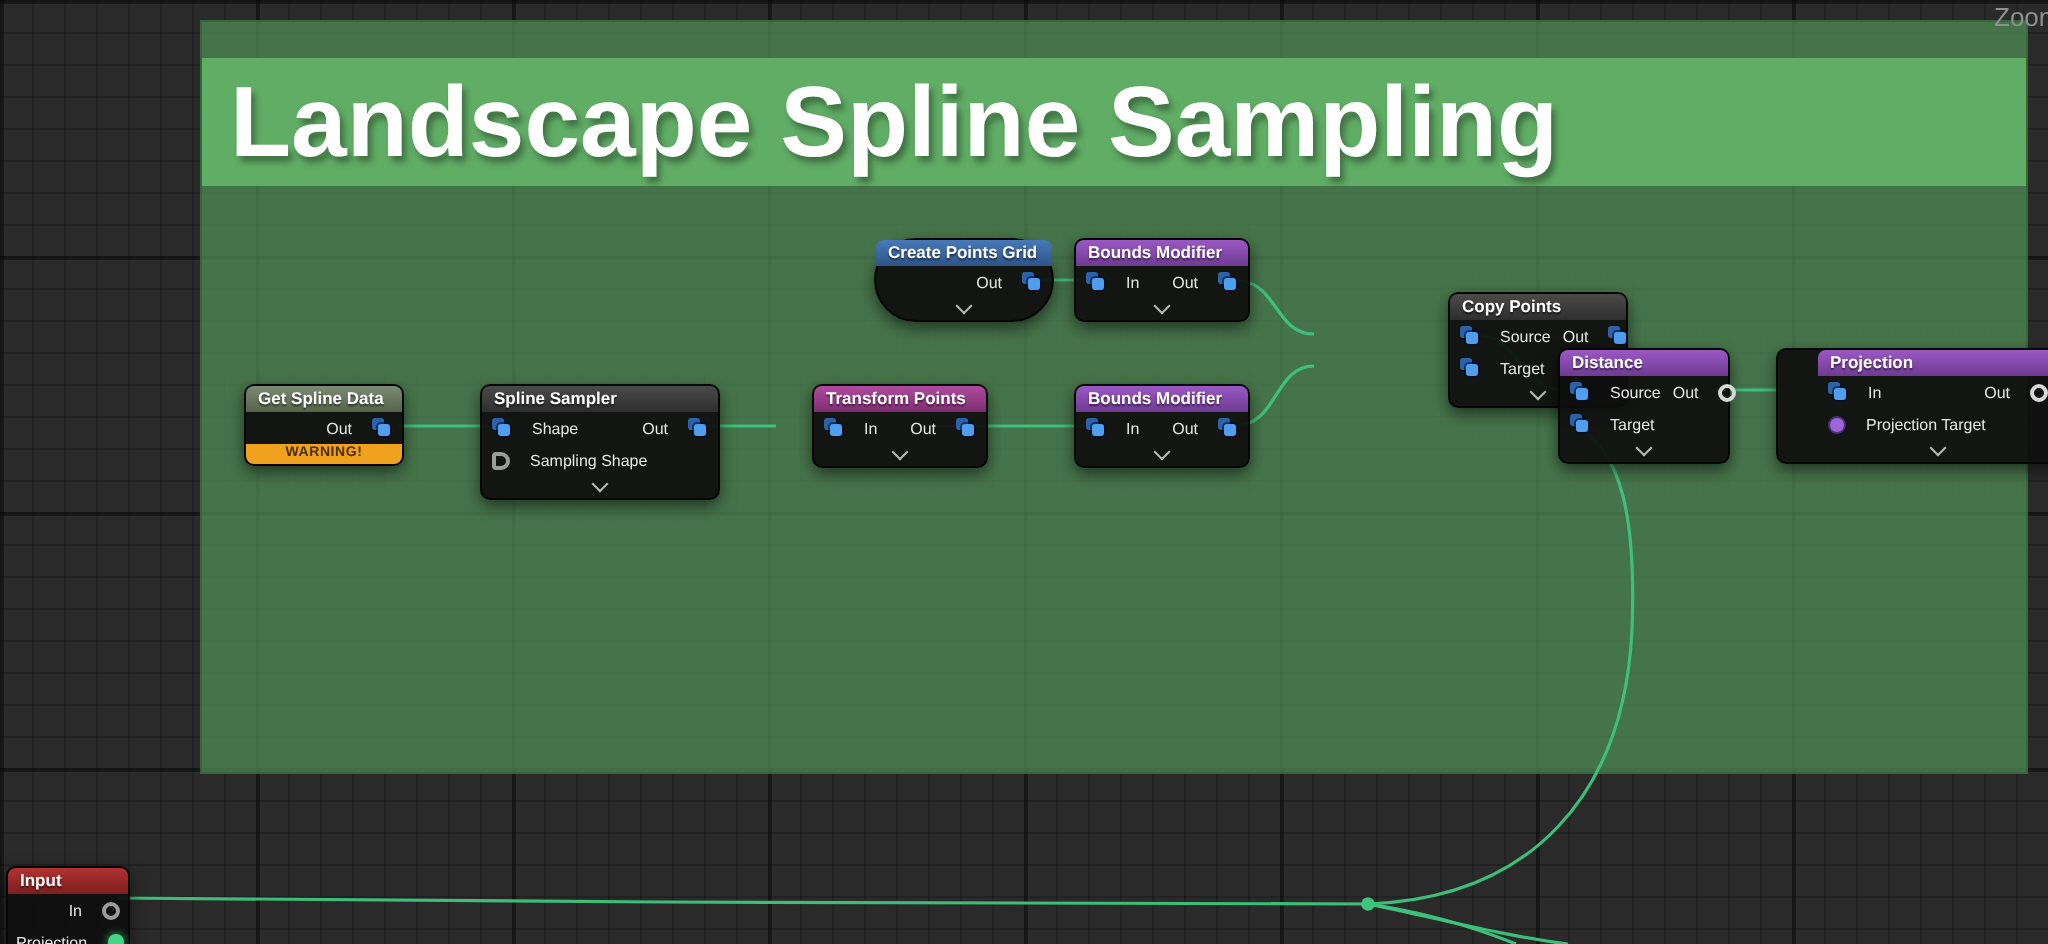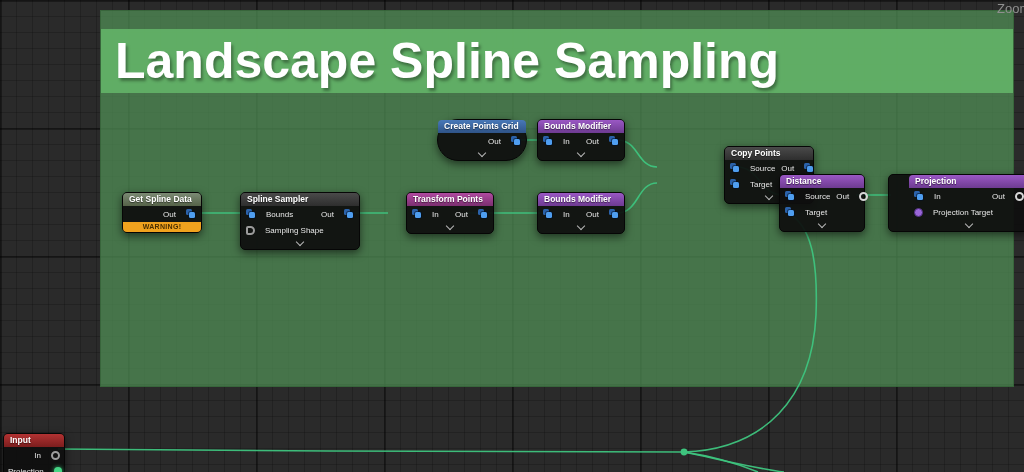--- a/index.html
+++ b/index.html
@@ -102,21 +102,21 @@
     <div class="warnbar">WARNING!</div>
   </div>
 
   <div class="node" style="left:240px;top:192px;width:118px;">
     <div class="nhead hd-dark">
       <span>Spline Sampler</span>
     </div>
     <div class="nrow">
       <span class="pin">
         <span class="ic ic-stack"></span>
-        <span>Bounds</span>
+        <span>Shape</span>
       </span>
       <span class="pin right">
         <span>Out</span>
         <span class="ic ic-stack"></span>
       </span>
     </div>
     <div class="nrow">
       <span class="pin">
         <span class="ic ic-dshape"></span>
         <span>Sampling Shape</span>

